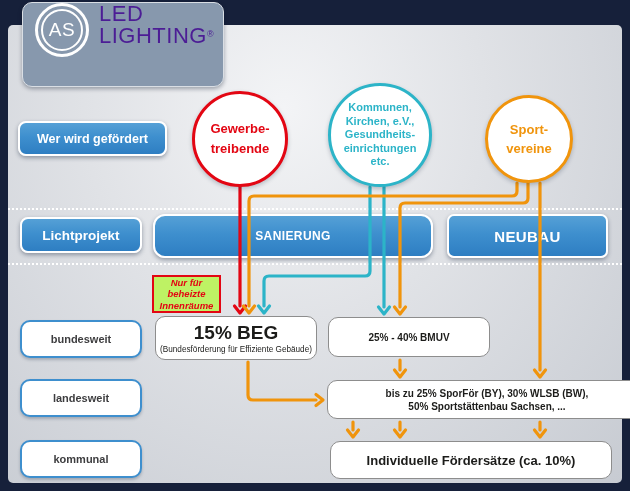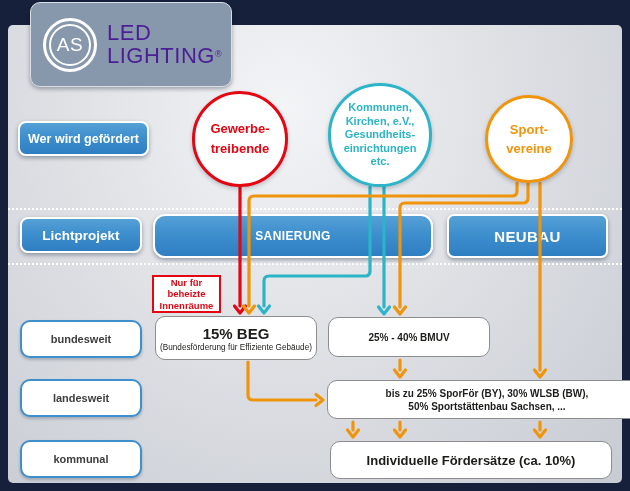--- a/index.html
+++ b/index.html
@@ -2,22 +2,22 @@
 <html><head>
 <meta charset="utf-8">
 <style>
   html,body{margin:0;padding:0;background:#16203a;}
   *{box-sizing:border-box;font-family:"Liberation Sans",sans-serif;}
   .stage{position:relative;width:630px;height:491px;background:#16203a;overflow:hidden;}
   .panel{position:absolute;left:8px;top:25px;width:614px;height:458px;border-radius:5px;
     background:radial-gradient(ellipse at 45% 18%, #f3f4f6 0%, #e0e2e6 42%, #c7cbd2 100%);}
   
   .logo{position:absolute;left:22px;top:2px;width:202px;height:85px;background:#8798ad;
-    border-radius:10px;border:1px solid #d9dee4;display:flex;align-items:center;padding-left:12px;
-    box-shadow:0 2px 4px rgba(10,20,40,.35);margin-left:8px;}
+    border-radius:10px;border:1px solid #d9dee4;display:flex;align-items:flex-start;padding-left:12px;
+    box-shadow:0 2px 4px rgba(10,20,40,.35);}
   .ring-outer{width:54px;height:54px;border:3px solid #fff;border-radius:50%;
     display:flex;align-items:center;justify-content:center;flex:0 0 auto;}
   .ring-inner{width:42px;height:42px;border:2px solid #fff;border-radius:50%;
     display:flex;align-items:center;justify-content:center;color:#fff;font-size:19px;letter-spacing:.5px;}
   .logo-text{color:#4c1d95;margin-left:10px;line-height:1.02;font-size:22px;font-weight:400;letter-spacing:.5px;}
   .logo-text sup{font-size:9px;vertical-align:6px;}
   
   .title{position:absolute;left:228px;top:35px;width:394px;text-align:center;
     font-size:19px;font-weight:bold;color:#4a4c4f;text-shadow:0 1px 0 rgba(255,255,255,.6);}
   
@@ -33,22 +33,22 @@
     box-shadow:0 2px 3px rgba(25,40,65,.25);}
   
   .circle{position:absolute;background:#fff;border-radius:50%;display:flex;align-items:center;justify-content:center;
     text-align:center;font-weight:bold;z-index:6;box-shadow:0 2px 4px rgba(25,40,65,.25);}
   .circle .clines{width:100%;}
   
   .box-result{position:absolute;background:#fff;border:1.6px solid #8d8d8d;border-radius:10px;
     display:flex;flex-direction:column;align-items:center;justify-content:center;text-align:center;
     color:#1c1c1a;z-index:6;}
   
-  .note{position:absolute;background:#ffffff;border:2px solid #e30613;color:#e30613;font-weight:bold;
-    font-size:9.5px;line-height:1.2;display:flex;align-items:center;justify-content:center;text-align:center;z-index:6;}
+  .note{position:absolute;background:#bef264;border:2px solid #e30613;color:#e30613;font-weight:bold;
+    font-size:9.5px;line-height:1.2;display:flex;align-items:center;justify-content:center;text-align:center;z-index:6;font-style:italic;}
   svg.wires{position:absolute;left:0;top:0;z-index:5;pointer-events:none;}
 </style>
 </head>
 <body>
 
 <div class="stage">
 
   <div class="panel"></div>
 
   <div class="dots" style="top:208px;"></div>
@@ -60,21 +60,21 @@
           <span>AS</span>
         </div>
     </div>
     <div class="logo-text">
       <div>LED</div>
       <div><span>LIGHTING</span><sup>®</sup></div>
     </div>
   </div>
 
 
-  <div class="btn-blue" style="left:18px;top:121px;width:131px;height:35px;font-size:12.5px;">Wer wird gefördert</div>
+  <div class="btn-blue" style="left:18px;top:121px;width:149px;height:35px;font-size:12.5px;">Wer wird gefördert</div>
   <div class="btn-blue" style="left:20px;top:217px;width:122px;height:36px;font-size:13.5px;">Lichtprojekt</div>
   <div class="box-white-blue" style="left:20px;top:320px;width:122px;height:38px;">bundesweit</div>
   <div class="box-white-blue" style="left:20px;top:379px;width:122px;height:38px;">landesweit</div>
   <div class="box-white-blue" style="left:20px;top:440px;width:122px;height:38px;">kommunal</div>
 
   <div class="btn-blue" style="left:153px;top:214px;width:280px;height:44px;font-size:12px;letter-spacing:.4px;border-radius:12px;">SANIERUNG</div>
   <div class="btn-blue" style="left:447px;top:214px;width:161px;height:44px;font-size:15px;letter-spacing:.4px;border-radius:7px;">NEUBAU</div>
 
   <svg class="wires" width="630" height="491" viewBox="0 0 630 491">
     <g stroke="#e30613" stroke-width="3.2" fill="none" stroke-linecap="round" stroke-linejoin="round">
@@ -143,21 +143,21 @@
 
   <div class="note" style="left:152px;top:275px;width:69px;height:38px;">
     <div>
       <div>Nur für</div>
       <div>beheizte</div>
       <div>Innenräume</div>
     </div>
   </div>
 
   <div class="box-result" style="left:155px;top:316px;width:162px;height:44px;">
-    <div style="font-size:15px;font-weight:bold;">15% BEG</div>
+    <div style="font-size:19px;font-weight:bold;">15% BEG</div>
     <div style="font-size:8.2px;margin-top:1px;">(Bundesförderung für Effiziente Gebäude)</div>
   </div>
   <div class="box-result" style="left:328px;top:317px;width:162px;height:40px;font-size:10px;font-weight:bold;">25% - 40% BMUV</div>
   <div class="box-result" style="left:327px;top:380px;width:320px;height:39px;font-size:10px;font-weight:bold;line-height:1.3;">
     <div>bis zu 25% SporFör (BY), 30% WLSB (BW),</div>
     <div>50% Sportstättenbau Sachsen, ...</div>
   </div>
   <div class="box-result" style="left:330px;top:441px;width:282px;height:38px;font-size:13px;font-weight:bold;">Individuelle Fördersätze (ca. 10%)</div>
 
 </div>

